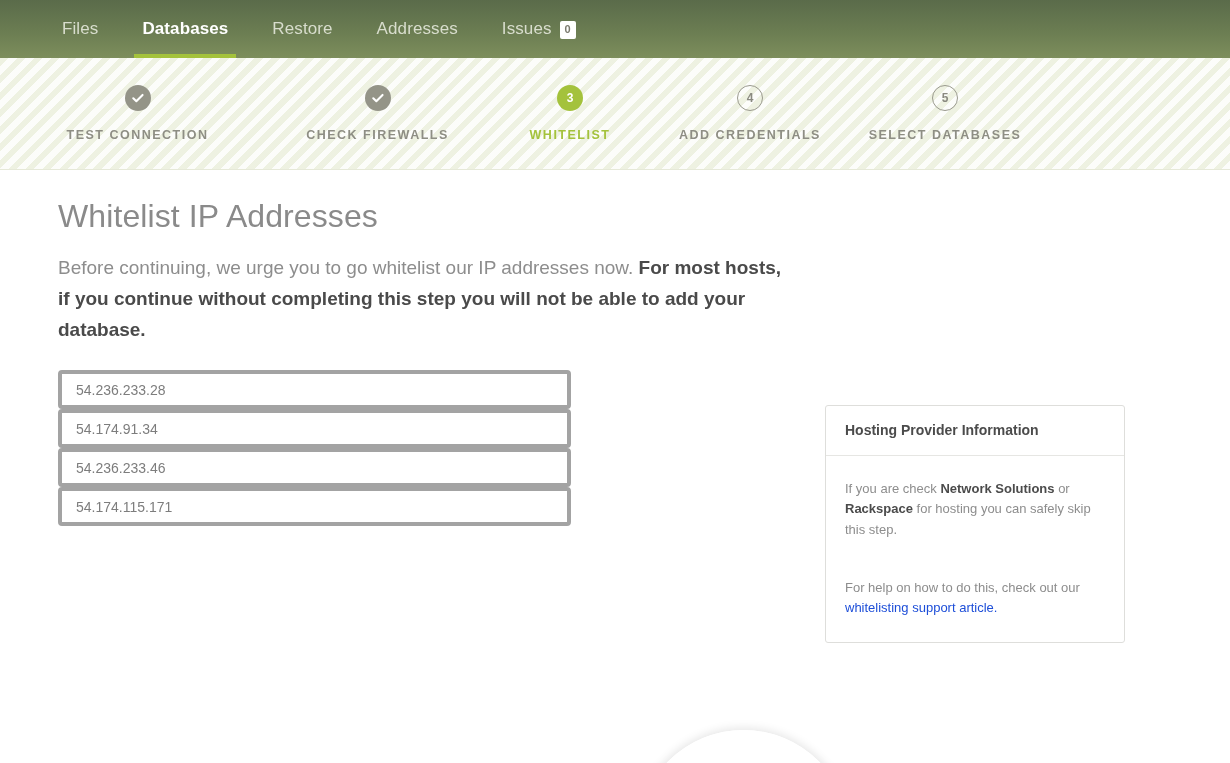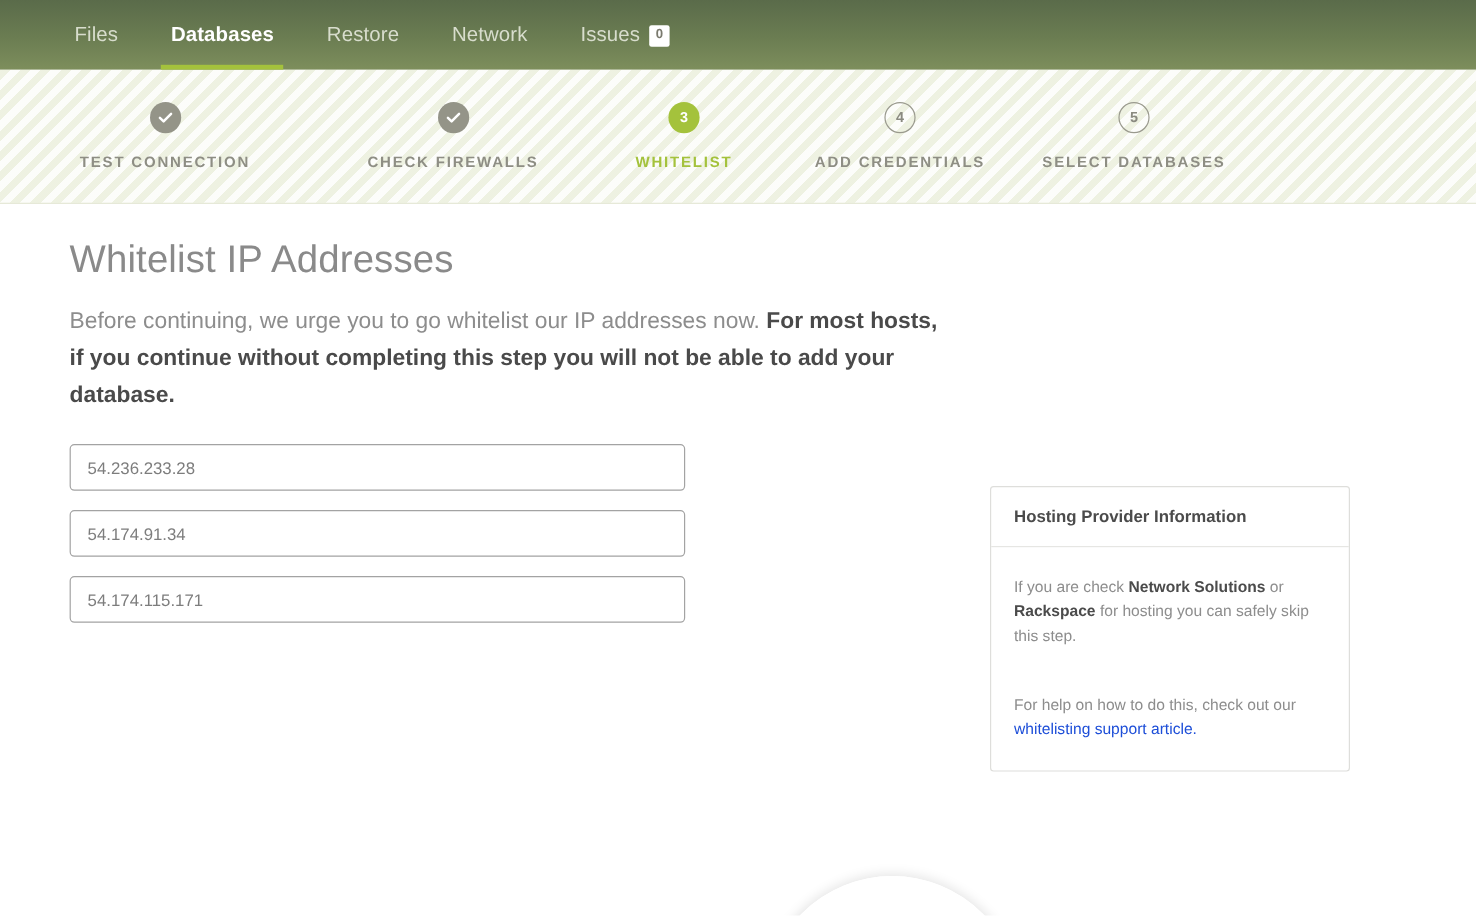--- a/index.html
+++ b/index.html
@@ -150,27 +150,27 @@
     max-width: 730px;
     margin-bottom: 25px;
   }
   .lede b { color: #4a4a4a; font-weight: bold; }
 
   .ip-list { width: 513px; }
 
   .ip-field {
     width: 513px;
     height: 39px;
-    border: 1px solid #a3a3a3;
+    border: 4px solid #a3a3a3;
     border-radius: 4px;
     background: #ffffff;
     display: flex;
     align-items: center;
     padding: 0 14px;
-    margin-bottom: 16px;
+    margin-bottom: 0;
     font-size: 14px;
     color: #7d7d7d;
     font-family: "Liberation Sans", sans-serif;
     outline: none;
   }
 
   
   .side-panel {
     position: absolute;
     left: 825px;
@@ -224,21 +224,21 @@
   <div class="nav-item active">
     <span>Databases</span>
     <span class="nav-underline"></span>
   </div>
 
   <div class="nav-item">
     <span>Restore</span>
   </div>
 
   <div class="nav-item">
-    <span>Network</span>
+    <span>Addresses</span>
   </div>
 
   <div class="nav-item">
     <span>Issues</span>
     <span class="issues-badge">0</span>
   </div>
 
 </div>
 
 <div class="stepper">
@@ -280,20 +280,21 @@
 
 <div class="main">
 
   <h1 class="page-title">Whitelist IP Addresses</h1>
 
   <p class="lede"><span>Before continuing, we urge you to go whitelist our IP addresses now. </span><b>For most hosts, if you continue without completing this step you will not be able to add your database.</b></p>
 
   <div class="ip-list">
     <input class="ip-field" type="text" value="54.236.233.28" style="">
     <input class="ip-field" type="text" value="54.174.91.34" style="">
+    <input class="ip-field" type="text" value="54.236.233.46" style="">
     <input class="ip-field" type="text" value="54.174.115.171" style="">
   </div>
 
   <div class="side-panel">
     <div class="panel-head">Hosting Provider Information</div>
     <div class="panel-body">
       <p><span>If you are check </span><b>Network Solutions</b><span> or </span><b>Rackspace</b><span> for hosting you can safely skip this step.</span></p>
       <p><span>For help on how to do this, check out our </span><a class="panel-link">whitelisting support article.</a></p>
     </div>
   </div>

